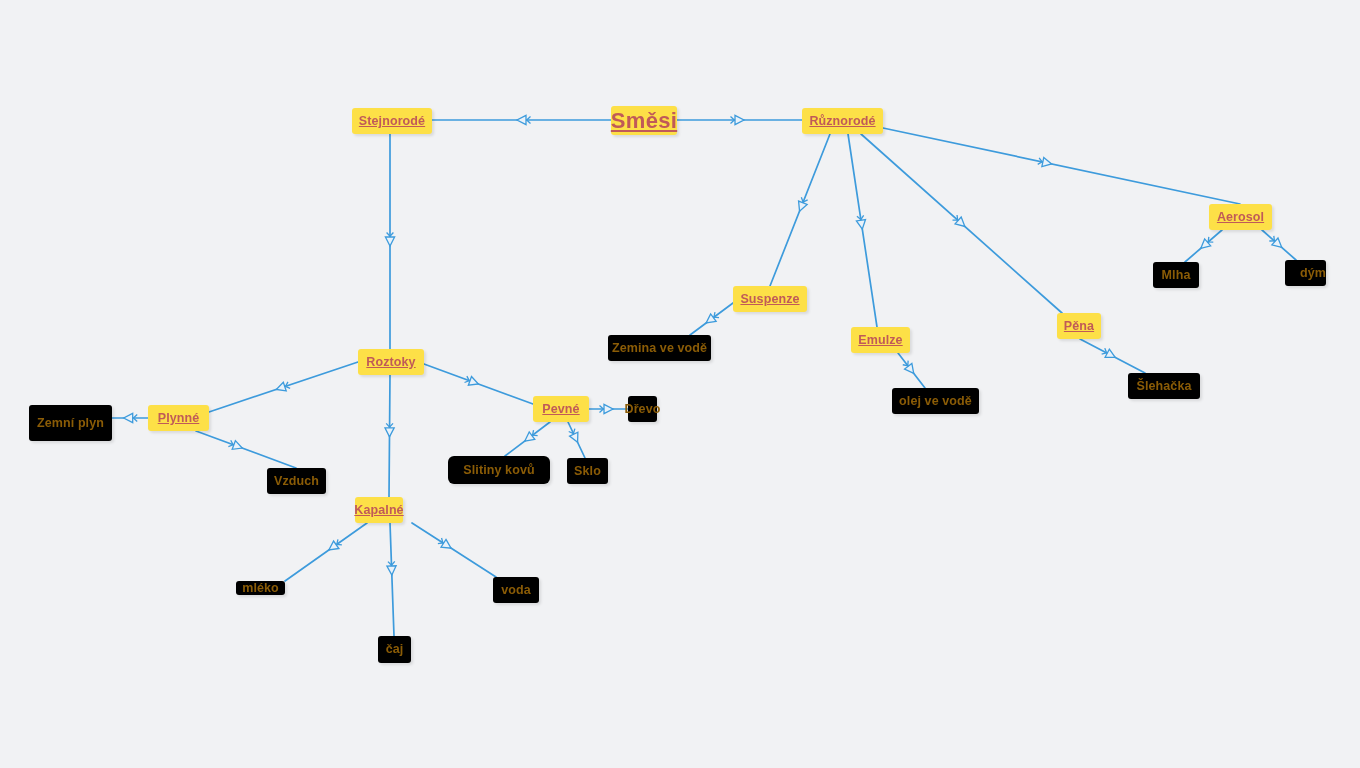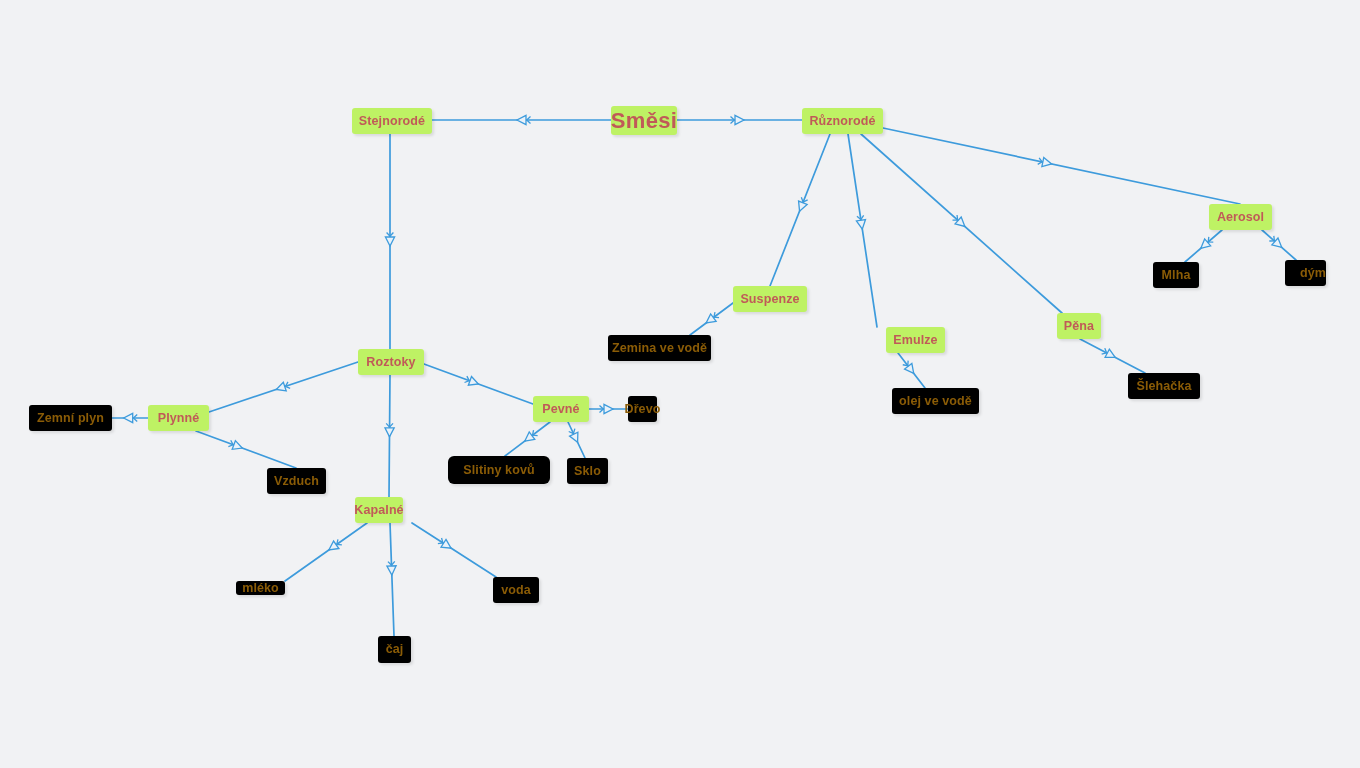--- a/index.html
+++ b/index.html
@@ -35,25 +35,26 @@
     white-space: nowrap;
     letter-spacing: 0.1px;
     z-index: 5;
   }
   .node .label {
     display: block;
     line-height: 1;
   }
   
   .node.pink {
-    background: #bef264;
+    background: #fde047;
     color: #c05a58;
     font-weight: bold;
     font-size: 12.5px;
     box-shadow: 2px 2px 3px rgba(0,0,0,0.10);
+    text-decoration: underline;
   }
   .node.pink.root {
     font-size: 22px;
     letter-spacing: 0.3px;
   }
   
   .node.orange {
     background: #000000;
     color: #8b5c06;
     font-weight: bold;
@@ -191,21 +192,21 @@
       </div>
       <div class="node pink" style="left: 802px; top: 108px; width: 81px; height: 26px;">
         <span class="label">Různorodé</span>
       </div>
       <div class="node pink" style="left: 358px; top: 349px; width: 66px; height: 26px;">
         <span class="label">Roztoky</span>
       </div>
       <div class="node pink" style="left: 148px; top: 405px; width: 61px; height: 26px;">
         <span class="label">Plynné</span>
       </div>
-      <div class="node orange" style="left: 29px; top: 405px; width: 83px; height: 26px;">
+      <div class="node orange" style="left: 29px; top: 405px; width: 83px; height: 36px;">
         <span class="label">Zemní plyn</span>
       </div>
       <div class="node orange" style="left: 267px; top: 468px; width: 59px; height: 26px;">
         <span class="label">Vzduch</span>
       </div>
       <div class="node pink" style="left: 533px; top: 396px; width: 56px; height: 26px;">
         <span class="label">Pevné</span>
       </div>
       <div class="node orange" style="left: 628px; top: 396px; width: 29px; height: 26px;">
         <span class="label">Dřevo</span>
@@ -227,21 +228,21 @@
       </div>
       <div class="node orange" style="left: 493px; top: 577px; width: 46px; height: 26px;">
         <span class="label">voda</span>
       </div>
       <div class="node pink" style="left: 733px; top: 286px; width: 74px; height: 26px;">
         <span class="label">Suspenze</span>
       </div>
       <div class="node orange" style="left: 608px; top: 335px; width: 103px; height: 26px;">
         <span class="label">Zemina ve vodě</span>
       </div>
-      <div class="node pink" style="left: 886px; top: 327px; width: 59px; height: 26px;">
+      <div class="node pink" style="left: 851px; top: 327px; width: 59px; height: 26px;">
         <span class="label">Emulze</span>
       </div>
       <div class="node orange" style="left: 892px; top: 388px; width: 87px; height: 26px;">
         <span class="label">olej ve vodě</span>
       </div>
       <div class="node pink" style="left: 1057px; top: 313px; width: 44px; height: 26px;">
         <span class="label">Pěna</span>
       </div>
       <div class="node orange" style="left: 1128px; top: 373px; width: 72px; height: 26px;">
         <span class="label">Šlehačka</span>

